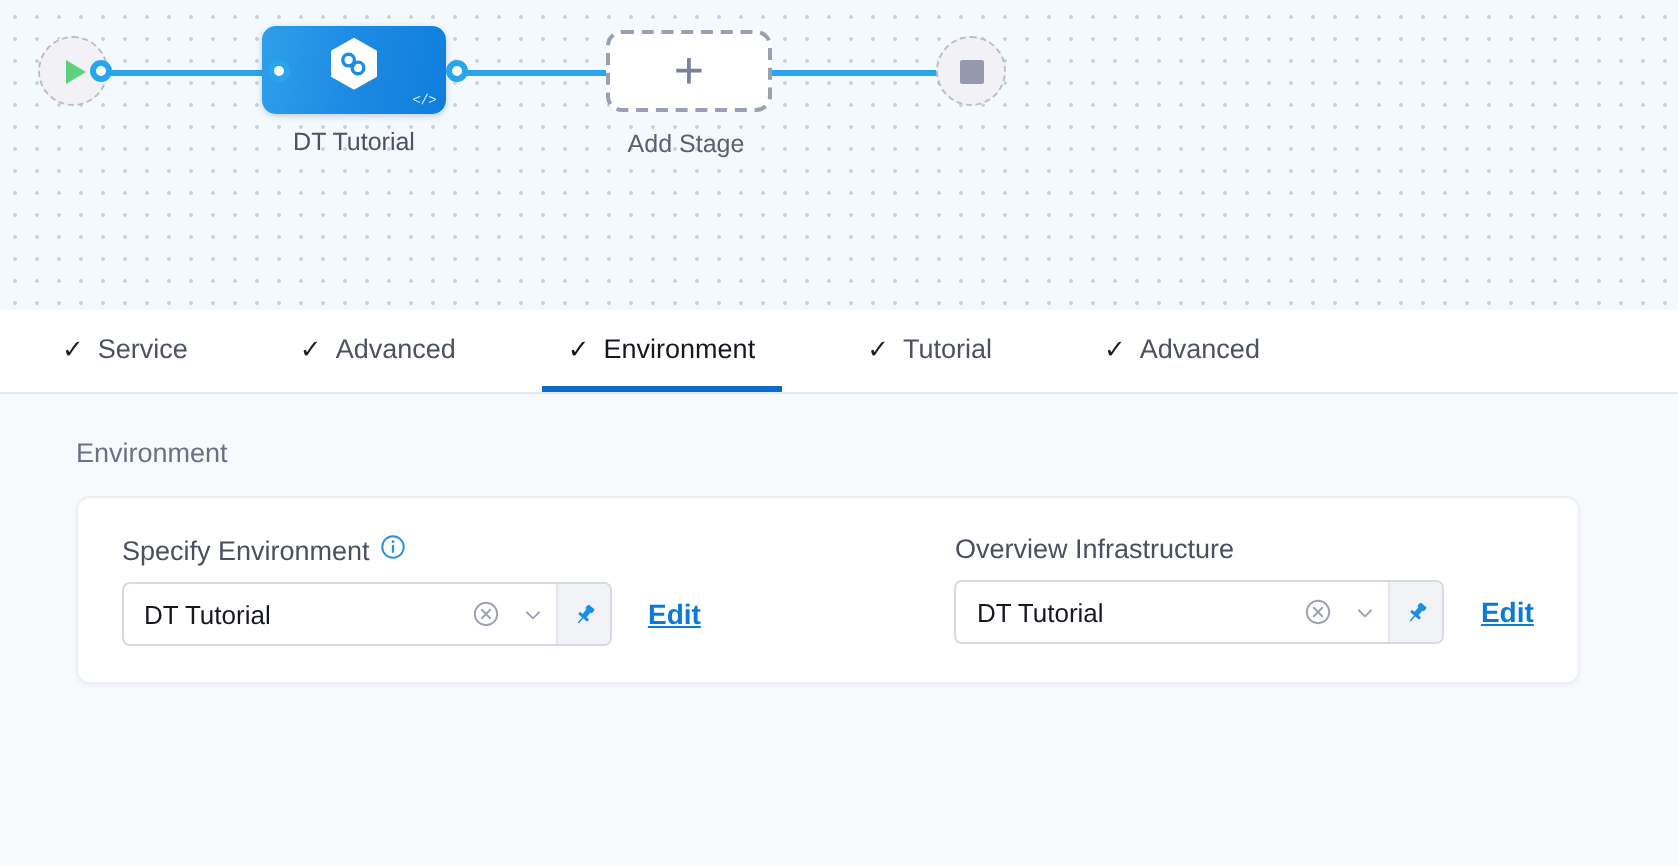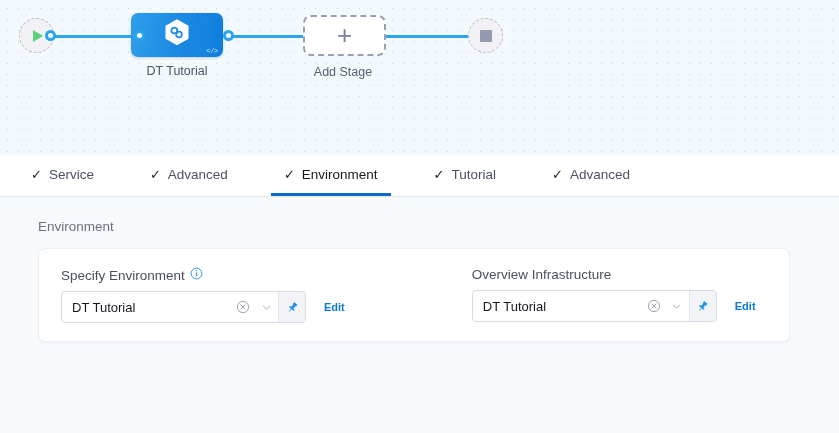--- a/index.html
+++ b/index.html
@@ -141,21 +141,21 @@
   }
   .chev-btn{
     width:24px;height:30px;display:flex;align-items:center;justify-content:center;
     color:#9aa1b0;cursor:pointer;
   }
   .pin-btn{
     width:26px;height:30px;display:flex;align-items:center;justify-content:center;
     background:#f1f3f7;border-left:1px solid #e2e6ed;cursor:pointer;
   }
   .edit-link{
-    margin-left:18px;font-size:11px;color:#0b7ad6;font-weight:bold;cursor:pointer;
+    margin-left:18px;font-size:14px;color:#0b7ad6;font-weight:bold;cursor:pointer;text-decoration:underline;
   }
 </style>
 </head>
 <body>
 
 <div class="app">
 
   <div class="canvas">
     <div class="canvas-inner">
 

